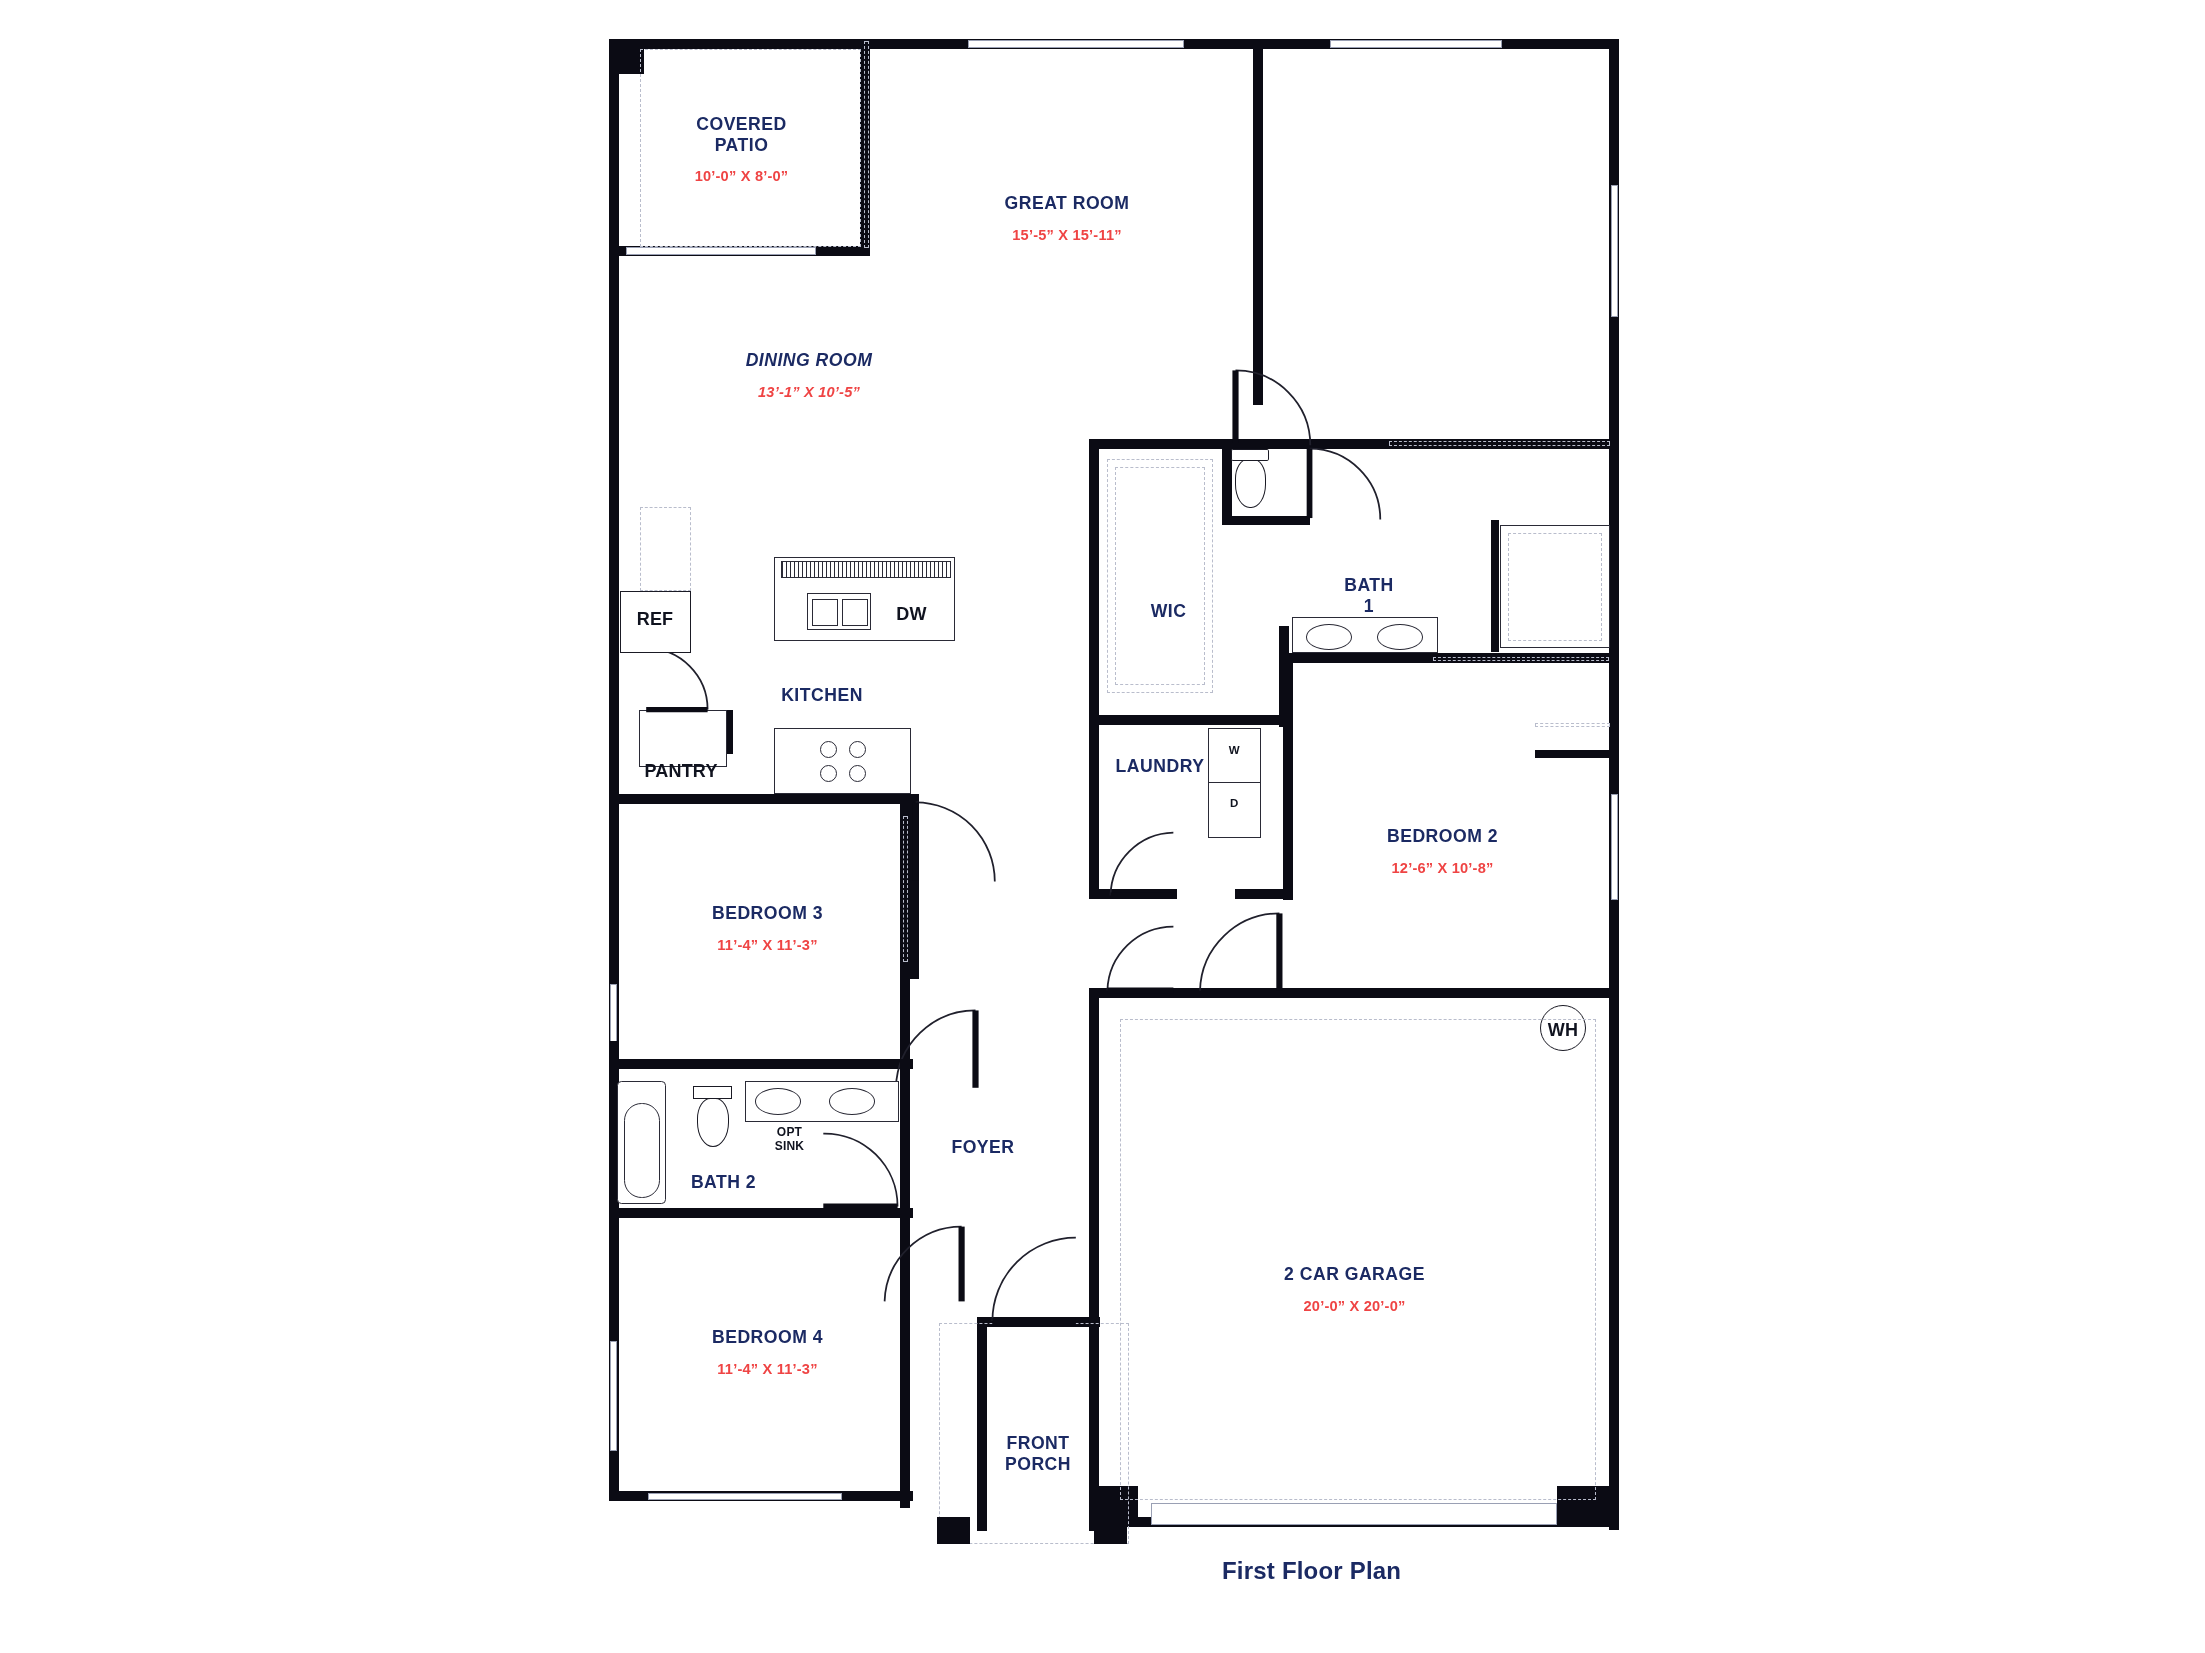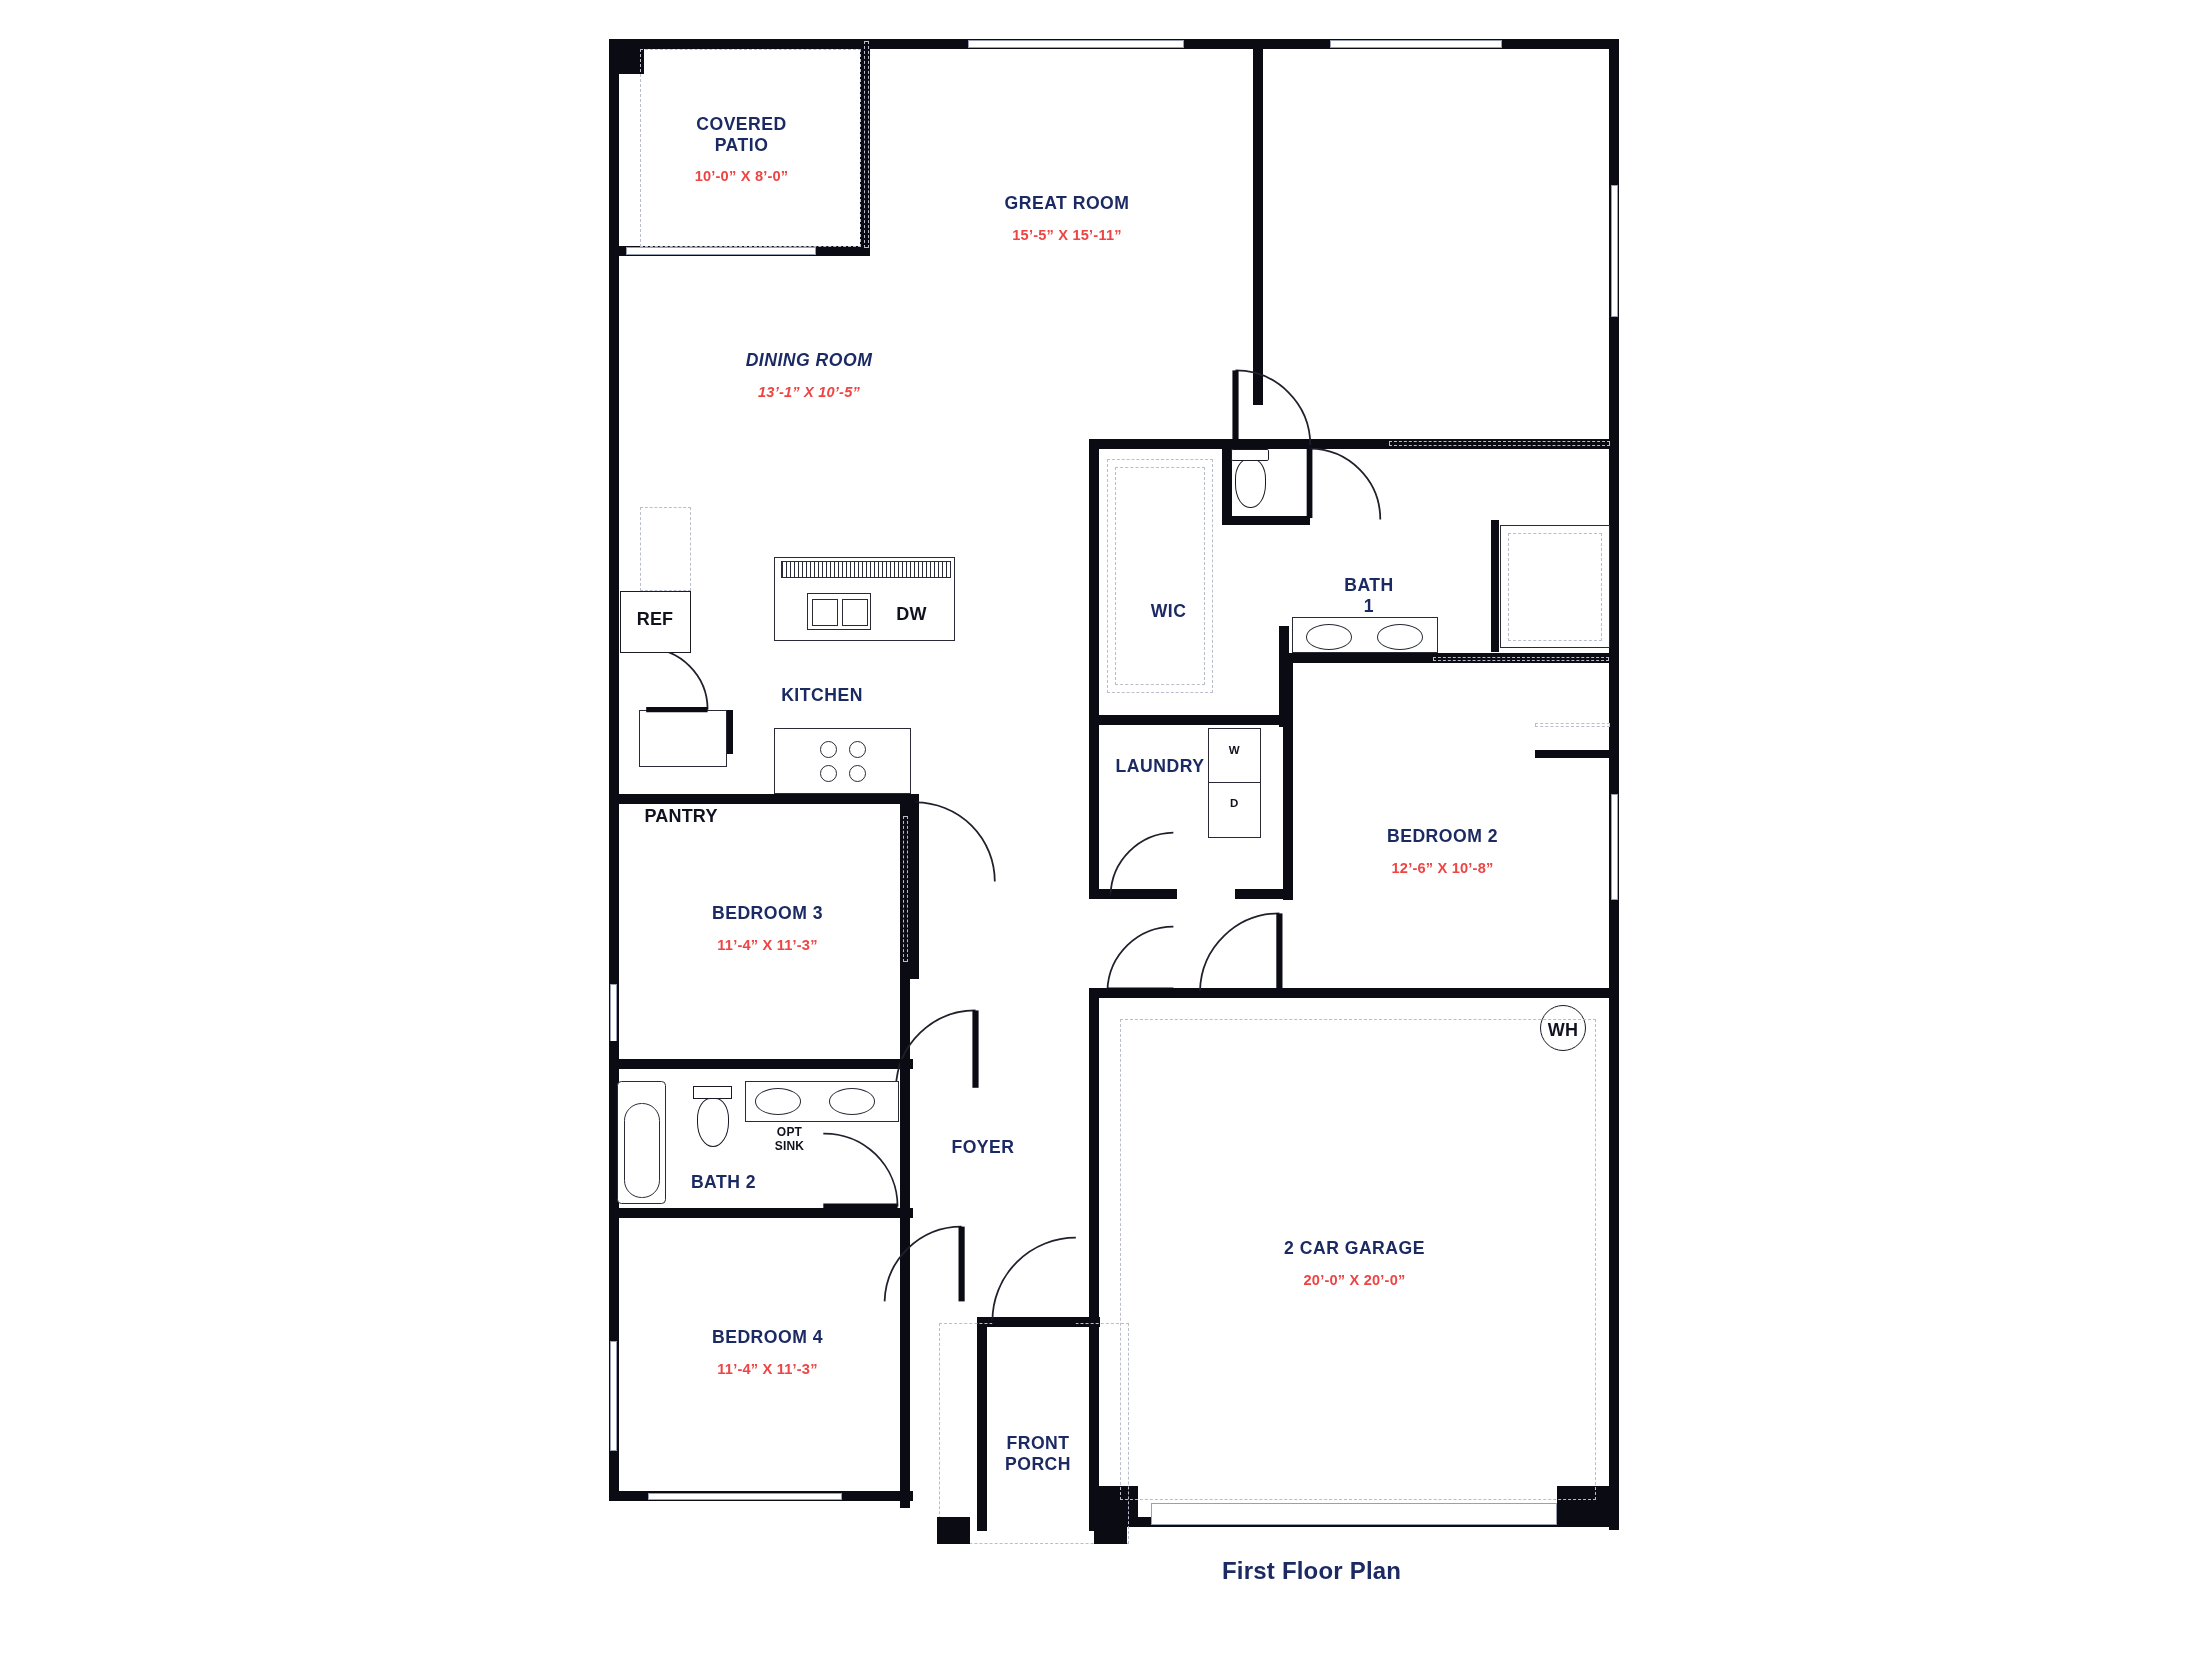--- a/index.html
+++ b/index.html
@@ -227,21 +227,21 @@
   <div class="fixture" style="left:620px; top:591px; width:71px; height:62px;"></div>
   <div class="dash" style="left:640px; top:507px; width:51px; height:84px; border-width:1.3px;"></div>
 
   <div class="fixture-thin" style="left:774px; top:557px; width:181px; height:84px;"></div>
   <div class="fixture-thin" style="left:781px; top:561px; width:170px; height:17px; background:repeating-linear-gradient(90deg,#2a2a36 0 1.3px,#ffffff 1.3px 4px);"></div>
   <div class="fixture-thin" style="left:807px; top:593px; width:64px; height:37px;"></div>
   <div class="fixture-thin" style="left:812px; top:599px; width:25.6px; height:26.5px;"></div>
   <div class="fixture-thin" style="left:842px; top:599px; width:25.6px; height:26.5px;"></div>
   <div class="small-label" style="left:887px; top:604px; width:49px;">DW</div>
   <div class="small-label" style="left:622px; top:609px; width:66px;">REF</div>
-  <div class="small-label" style="left:626px; top:761px; width:110px;margin-top:45px;">PANTRY</div>
+  <div class="small-label" style="left:626px; top:761px; width:110px;">PANTRY</div>
 
   <div class="fixture-thin" style="left:774px; top:728px; width:137px; height:66px;"></div>
   <div class="fixture-thin" style="left:820px; top:741px; width:17px; height:17px; border-radius:50%;"></div>
   <div class="fixture-thin" style="left:849px; top:741px; width:17px; height:17px; border-radius:50%;"></div>
   <div class="fixture-thin" style="left:820px; top:765px; width:17px; height:17px; border-radius:50%;"></div>
   <div class="fixture-thin" style="left:849px; top:765px; width:17px; height:17px; border-radius:50%;"></div>
 
   <div class="wall" style="left:900px; top:794px; width:9.7px; height:273px;"></div>
   <div class="wall" style="left:909px; top:794px; width:9.7px; height:185px;"></div>
   <div class="dash" style="left:903px; top:816px; width:5.3px; height:146px; border-width:0.9px;"></div>
@@ -360,21 +360,21 @@
   <div class="label" style="left:631px; top:1319px; width:273px;">
     <div class="room-name">BEDROOM 4</div>
     <div class="room-dim">11’-4” X 11’-3”</div>
   </div>
 
   <div class="label" style="left:961px; top:1425px; width:154px;">
     <div class="room-name">FRONT
 PORCH</div>
   </div>
 
-  <div class="label" style="left:1147px; top:1230px; width:415px;">
+  <div class="label" style="left:1147px; top:1256px; width:415px;">
     <div class="room-name">2 CAR GARAGE</div>
     <div class="room-dim">20’-0” X 20’-0”</div>
   </div>
 
   <div class="title" style="left:1222px; top:1557px;">First Floor Plan</div>
 
 </div>
 
 
 </body></html>

